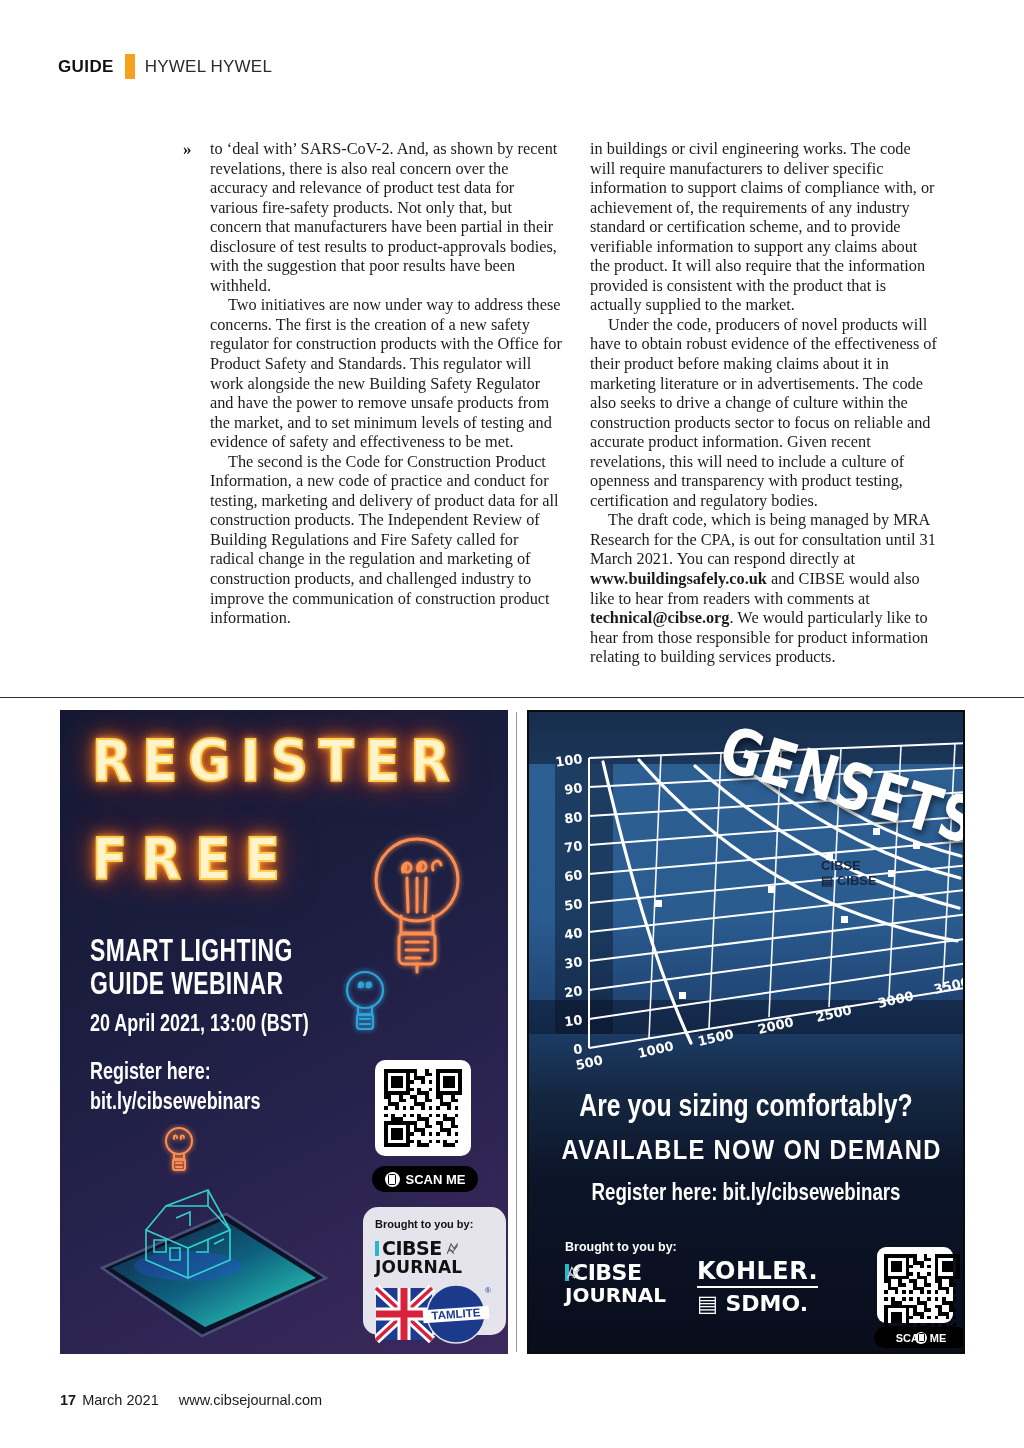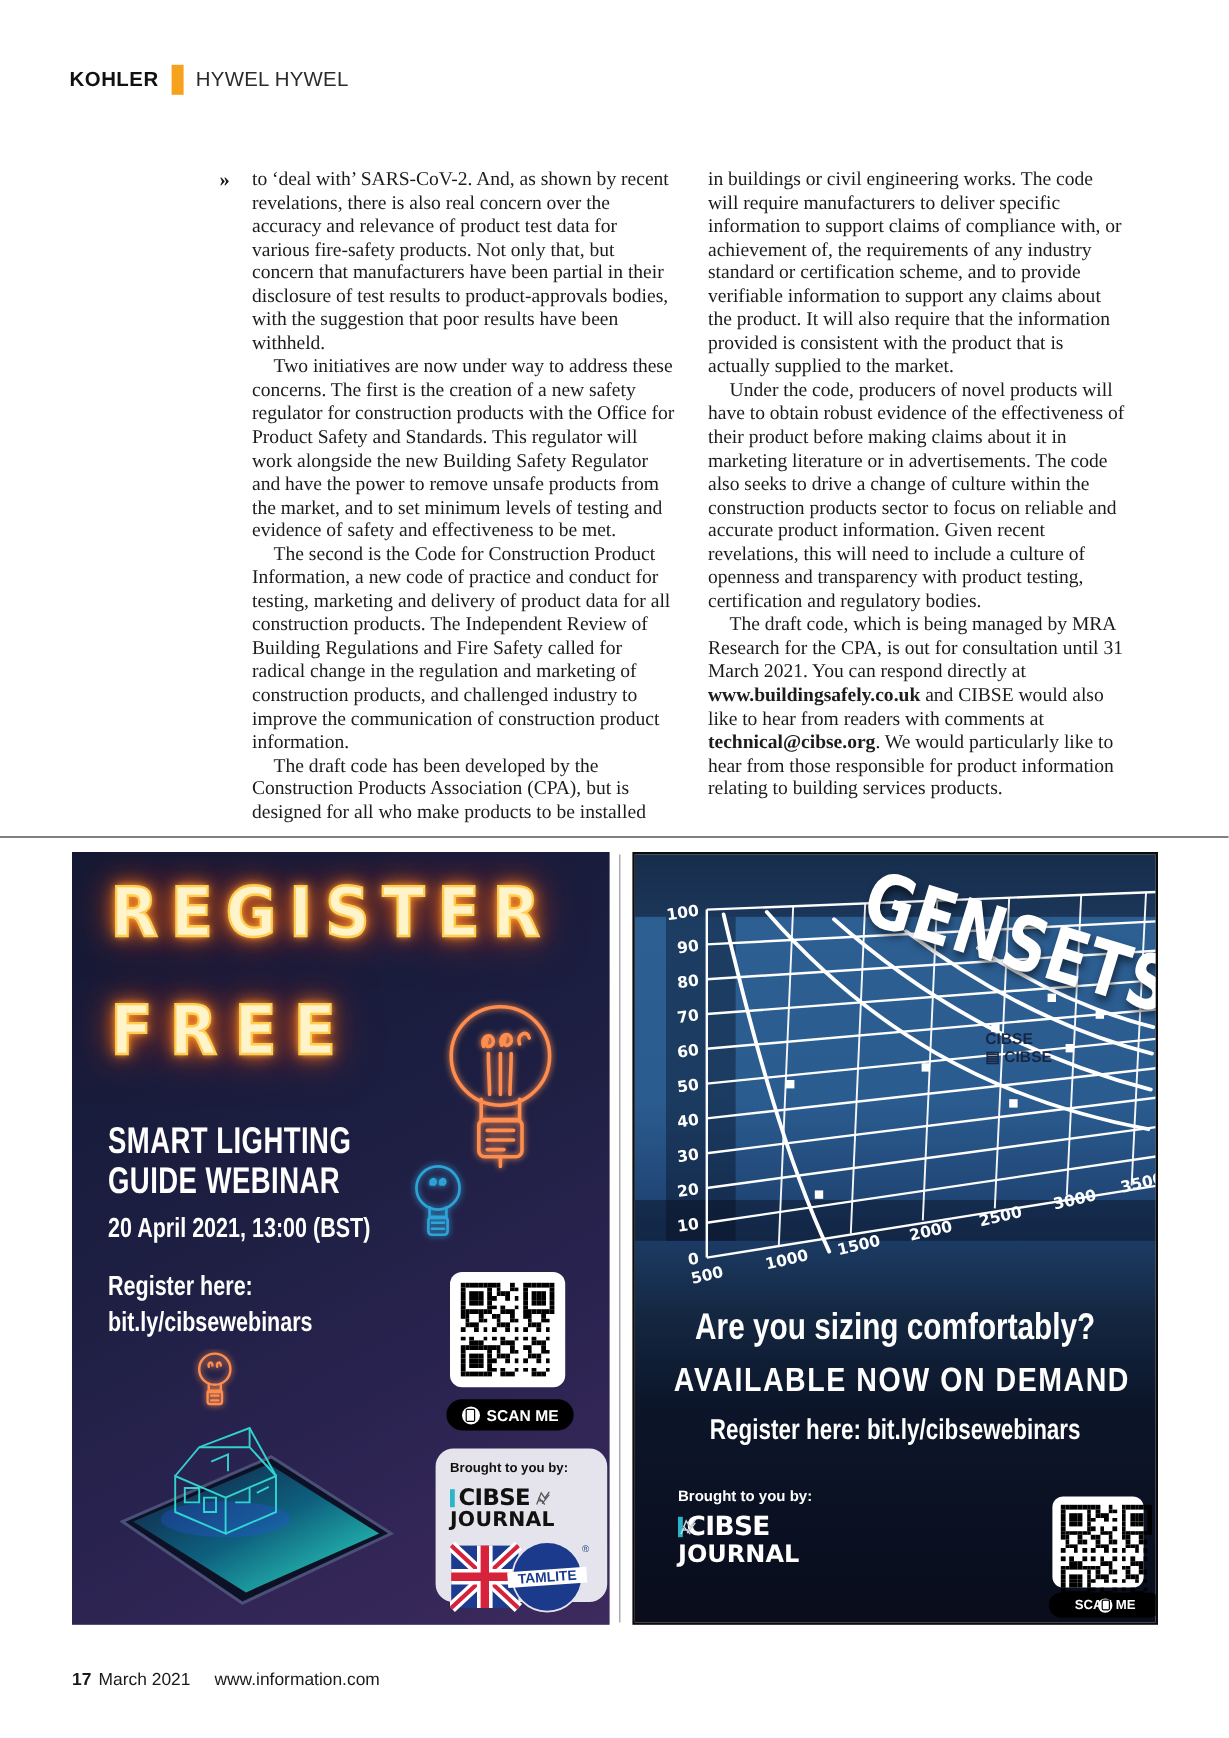--- a/index.html
+++ b/index.html
@@ -89,31 +89,30 @@
   .ftr{position:absolute;left:60px;top:1392px;font-size:14.5px;color:#1a1a1a;display:flex;gap:6px;align-items:baseline;}
   .ftr .pn{font-weight:bold;}
   .ftr .site{margin-left:14px;}
 </style>
 </head>
 <body>
 
 <div id="page">
 
   <div class="hdr">
-    <span class="sec">KOHLER</span>
+    <span class="sec">GUIDE</span>
     <span class="bar"></span>
     <span class="auth">HYWEL HYWEL</span>
   </div>
 
   <span class="marker">»</span>
   <div class="colL">
     <p class="para">to ‘deal with’ SARS-CoV-2. And, as shown by recent revelations, there is also real concern over the accuracy and relevance of product test data for various fire-safety products. Not only that, but concern that manufacturers have been partial in their disclosure of test results to product-approvals bodies, with the suggestion that poor results have been withheld.</p>
     <p class="para indent">Two initiatives are now under way to address these concerns. The first is the creation of a new safety regulator for construction products with the Office for Product Safety and Standards. This regulator will work alongside the new Building Safety Regulator and have the power to remove unsafe products from the market, and to set minimum levels of testing and evidence of safety and effectiveness to be met.</p>
     <p class="para indent">The second is the Code for Construction Product Information, a new code of practice and conduct for testing, marketing and delivery of product data for all construction products. The Independent Review of Building Regulations and Fire Safety called for radical change in the regulation and marketing of construction products, and challenged industry to improve the communication of construction product information.</p>
-    <p class="para indent">The draft code has been developed by the Construction Products Association (CPA), but is designed for all who make products to be installed</p>
   </div>
   <div class="colR">
     <p class="para">in buildings or civil engineering works. The code will require manufacturers to deliver specific information to support claims of compliance with, or achievement of, the requirements of any industry standard or certification scheme, and to provide verifiable information to support any claims about the product. It will also require that the information provided is consistent with the product that is actually supplied to the market.</p>
     <p class="para indent">Under the code, producers of novel products will have to obtain robust evidence of the effectiveness of their product before making claims about it in marketing literature or in advertisements. The code also seeks to drive a change of culture within the construction products sector to focus on reliable and accurate product information. Given recent revelations, this will need to include a culture of openness and transparency with product testing, certification and regulatory bodies.</p>
     <p class="para indent">
       <span>The draft code, which is being managed by MRA Research for the CPA, is out for consultation until 31 March 2021. You can respond directly at </span><b>www.buildingsafely.co.uk</b><span> and CIBSE would also like to hear from readers with comments at </span><b>technical@cibse.org</b><span>. We would particularly like to hear from those responsible for product information relating to building services products.</span>
     </p>
   </div>
 
   <div class="rule"></div>
@@ -522,20 +521,24 @@
     <div class="brought2">Brought to you by:</div>
     <span class="cibsewht">
       <span class="l1">
         <span class="tealbar"></span>
         <span class="t1">CIBSE</span>
         <svg class="crest" width="17" height="17" viewBox="0 0 20 20">
           <path d="M3 17 L8 4 L12 10 L17 3 M5 9 l7 8 M9 16 l8-10 M4 13 h6" stroke="#cfd3da" stroke-width="1.4" fill="none"></path>
         </svg>
       </span>
       <span class="t2">JOURNAL</span>
+    </span>
+    <span class="kohler">
+      <span class="k1">KOHLER.</span>
+      <span class="k2">▤ SDMO.</span>
     </span>
     <div class="qrbox2">
         <div class="qr">
           <i style="grid-row:1;grid-column:1"></i>
           <i style="grid-row:1;grid-column:2"></i>
           <i style="grid-row:1;grid-column:3"></i>
           <i style="grid-row:1;grid-column:4"></i>
           <i style="grid-row:1;grid-column:5"></i>
           <i style="grid-row:1;grid-column:6"></i>
           <i style="grid-row:1;grid-column:7"></i>
@@ -745,16 +748,16 @@
       <span class="phico">
           <b></b>
         </span>
       <span style="position:static">SCAN ME</span>
     </div>
   </div>
 
   <div class="ftr">
     <span class="pn">17</span>
     <span>March 2021</span>
-    <span class="site">www.information.com</span>
+    <span class="site">www.cibsejournal.com</span>
   </div>
 
 </div>
 
 </body></html>

